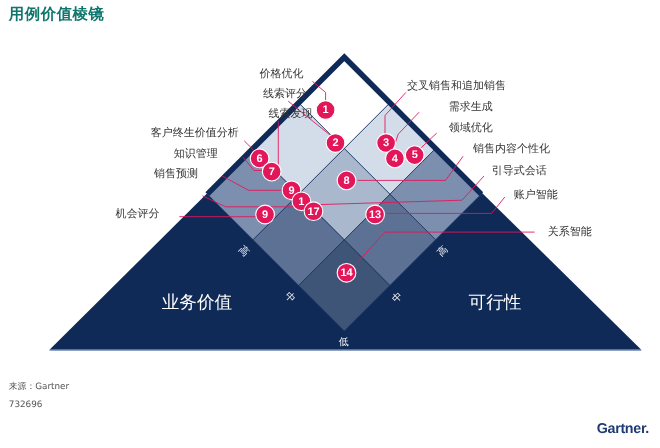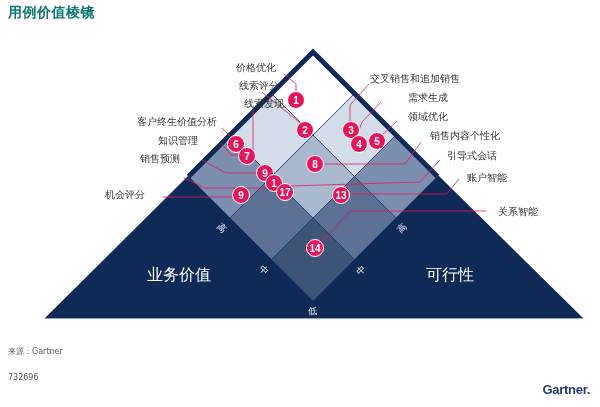--- a/index.html
+++ b/index.html
@@ -104,14 +104,14 @@
 
 <div class="big-lbl" style="left:147px;top:265px;">业务价值</div>
 <div class="big-lbl" style="left:426px;top:265px;">可行性</div>
 <div class="axis-lbl" style="left:217px;top:222px;transform:rotate(45deg);">高</div>
 <div class="axis-lbl" style="left:259px;top:264px;transform:rotate(45deg);">中</div>
 <div class="axis-lbl" style="left:398px;top:222px;transform:rotate(-45deg);">高</div>
 <div class="axis-lbl" style="left:357px;top:264px;transform:rotate(-45deg);">中</div>
 <div class="axis-lbl" style="left:308px;top:305px;">低</div>
 
 <div class="footer" style="top:346px;">来源：Gartner</div>
-<div class="footer" style="top:363px;margin-top:10px;">732696</div>
+<div class="footer" style="top:363px;">732696</div>
 <div class="logo"><span>Gartner</span><span class="dot">.</span></div>
 
 </body></html>

